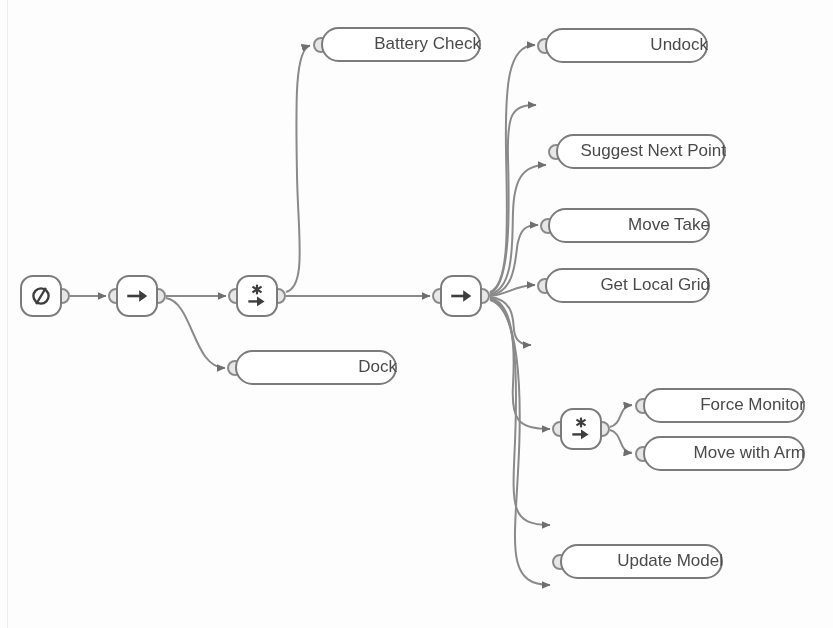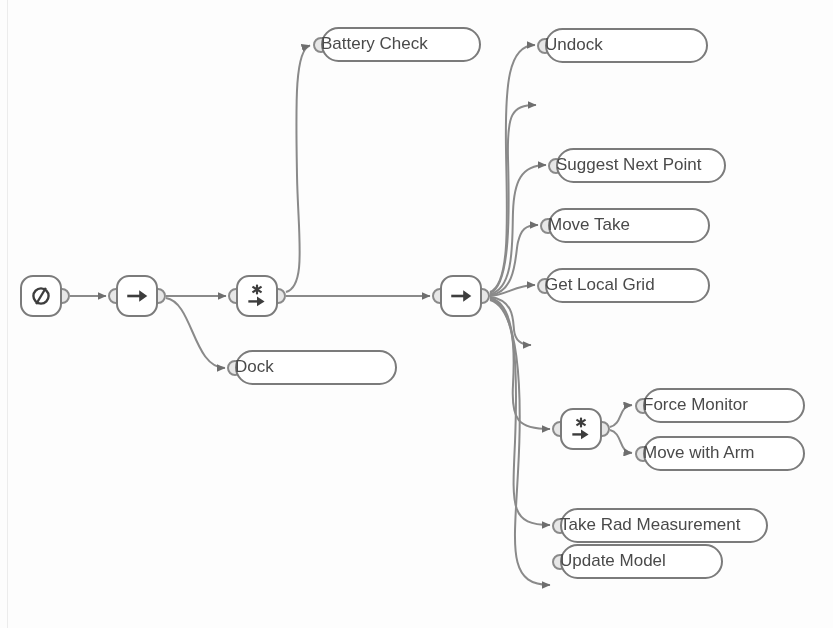--- a/index.html
+++ b/index.html
@@ -15,21 +15,21 @@
   #edges{position:absolute;left:0;top:0;z-index:1;}
   .node{position:absolute;z-index:2;box-sizing:border-box;}
   .node .body{
     position:absolute;inset:0;z-index:1;background:#fff;
     border:2px solid #7b7b7b;box-sizing:border-box;
   }
   .pill{height:35px;}
   .pill .body{border-radius:18px;}
   .pill .label{
     position:relative;z-index:2;display:block;width:100%;
-    text-align:left;line-height:34px;font-size:17px;color:#4a4a4a;
+    text-align:right;line-height:34px;font-size:17px;color:#4a4a4a;
     white-space:nowrap;
   }
   .op{width:42px;height:42px;}
   .op .body{
     border-radius:13px;display:flex;align-items:center;justify-content:center;
   }
   .op .body svg{position:relative;z-index:2;}
   .port{
     position:absolute;width:16px;height:16px;border-radius:50%;
     background:#e7e7e7;border:2px solid #8a8a8a;box-sizing:border-box;
@@ -142,21 +142,21 @@
     <span class="label">Dock</span>
   </div>
 
   <div class="node pill" style="left:545px;top:28px;width:163px">
     <span class="port in"></span>
     <span class="body"></span>
     <span class="label">Undock</span>
   </div>
 
 
-  <div class="node pill" style="left:556px;top:148px;width:170px">
+  <div class="node pill" style="left:556px;top:134px;width:170px">
     <span class="port in"></span>
     <span class="body"></span>
     <span class="label">Suggest Next Point</span>
   </div>
 
   <div class="node pill" style="left:548px;top:208px;width:162px">
     <span class="port in"></span>
     <span class="body"></span>
     <span class="label">Move Take</span>
   </div>
@@ -173,24 +173,19 @@
     <span class="body"></span>
     <span class="label">Force Monitor</span>
   </div>
 
   <div class="node pill" style="left:643px;top:436px;width:162px">
     <span class="port in"></span>
     <span class="body"></span>
     <span class="label">Move with Arm</span>
   </div>
 
-  <div class="node pill" style="left:560px;top:508px;width:208px">
-    <span class="port in"></span>
-    <span class="body"></span>
-    <span class="label">Take Rad Measurement</span>
-  </div>
 
   <div class="node pill" style="left:560px;top:544px;width:163px">
     <span class="port in"></span>
     <span class="body"></span>
     <span class="label">Update Model</span>
   </div>
 </div>
 
 </body></html>

